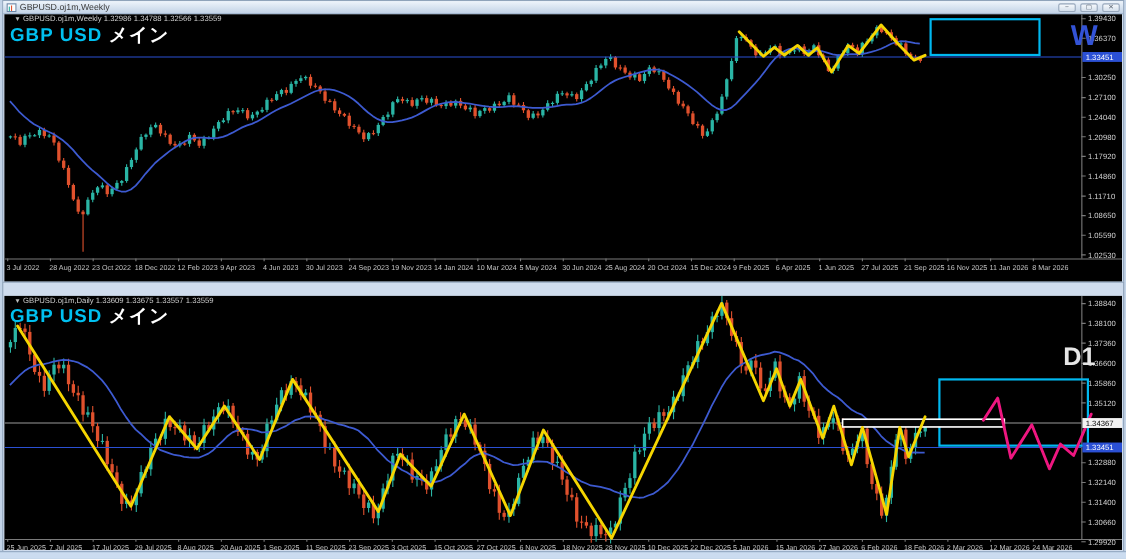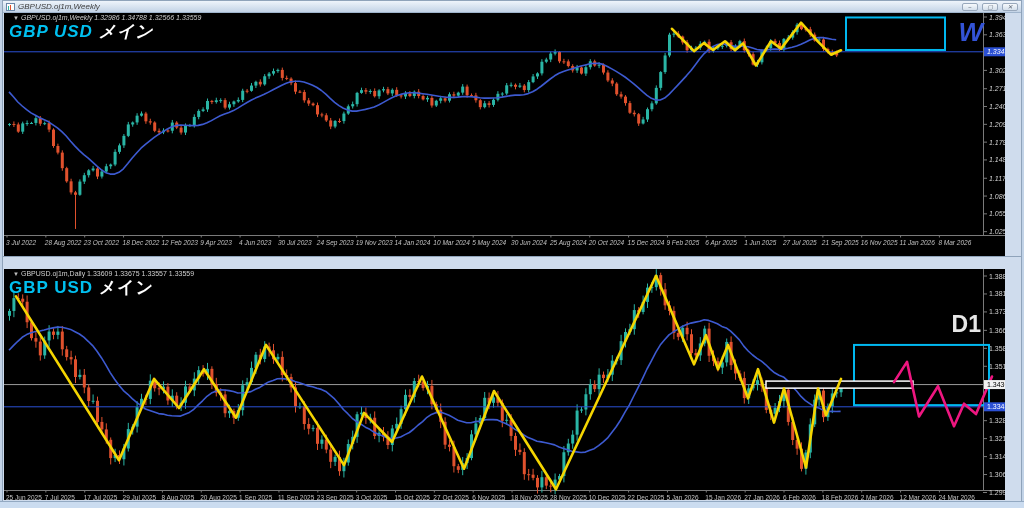--- a/index.html
+++ b/index.html
@@ -6,36 +6,36 @@
   body{width:1024px;height:508px;background:#b9cadf;font-family:"Liberation Sans",sans-serif;position:relative;overflow:hidden;}
   .mdi{position:absolute;left:0;top:0;width:1024px;height:508px;background:#c2d3e7;}
   .win{position:absolute;left:2px;width:1020px;background:#cfdced;border:1px solid #8fa3ba;box-sizing:border-box;}
   .titlebar{height:11px;background:linear-gradient(#eef4fb,#c3d3e6);border-bottom:1px solid #9fb4cc;display:flex;align-items:center;padding:0 3px;gap:3px;}
   .titlebar .wicon{width:9px;height:8px;background:#fdfdfd;border:1px solid #6a86a8;box-sizing:border-box;position:relative;flex:0 0 auto;}
   .titlebar .wicon::before{content:"";position:absolute;left:1px;top:2px;width:1px;height:4px;background:#2ab5a5;}
   .titlebar .wicon::after{content:"";position:absolute;left:3px;top:1px;width:1px;height:5px;background:#e0512d;}
   .titlebar .ttext{font-size:8px;color:#3c3c3c;white-space:nowrap;line-height:10px;}
   .titlebar .spacer{flex:1;}
   .wbtn{width:16px;height:8px;border:1px solid #98a8bc;border-radius:2px;background:linear-gradient(#f6f9fc,#d4dfeb);font-size:6px;line-height:7px;text-align:center;color:#55606e;box-sizing:border-box;margin-left:1px;}
-  .content{position:absolute;left:1px;right:16px;bottom:1px;background:#000;overflow:hidden;}
+  .content{position:absolute;left:1px;right:1px;bottom:1px;background:#000;overflow:hidden;}
   .content svg{position:absolute;left:0;top:0;}
   .hdr{position:absolute;left:9px;top:1px;font-size:7px;color:#cfcfcf;white-space:nowrap;z-index:5;}
   .hdr .dd{color:#bbb;font-size:6px;margin-right:2px;}
   .wm{position:absolute;left:5px;top:7px;font-weight:bold;font-size:17px;letter-spacing:1px;z-index:4;white-space:nowrap;}
   .biglbl{position:absolute;font-weight:bold;z-index:6;line-height:1;}
   .lbl-w{right:22px;top:6px;font-size:26px;}
   .lbl-d1{right:24px;top:4px;font-size:23px;margin-top:40px;}
   .bstrip{position:absolute;left:0;right:0;bottom:0;height:6px;background:#cbdcf0;border-top:1px solid #93a9c2;}
 </style>
 </head>
 <body>
 
 <div class="mdi">
 
-  <div class="win" style="top:0;height:289px;font-style:italic;">
+  <div class="win" style="top:0;height:289px;">
     <div class="titlebar">
       <div class="wicon"></div>
       <div class="ttext">GBPUSD.oj1m,Weekly</div>
       <div class="spacer"></div>
       <div class="wbtn">−</div>
       <div class="wbtn">▢</div>
       <div class="wbtn">✕</div>
     </div>
     <div class="content" style="top:12px;">
       <div class="hdr"><span class="dd">▼</span><span>GBPUSD.oj1m,Weekly  1.32986 1.34788 1.32566 1.33559</span></div>

